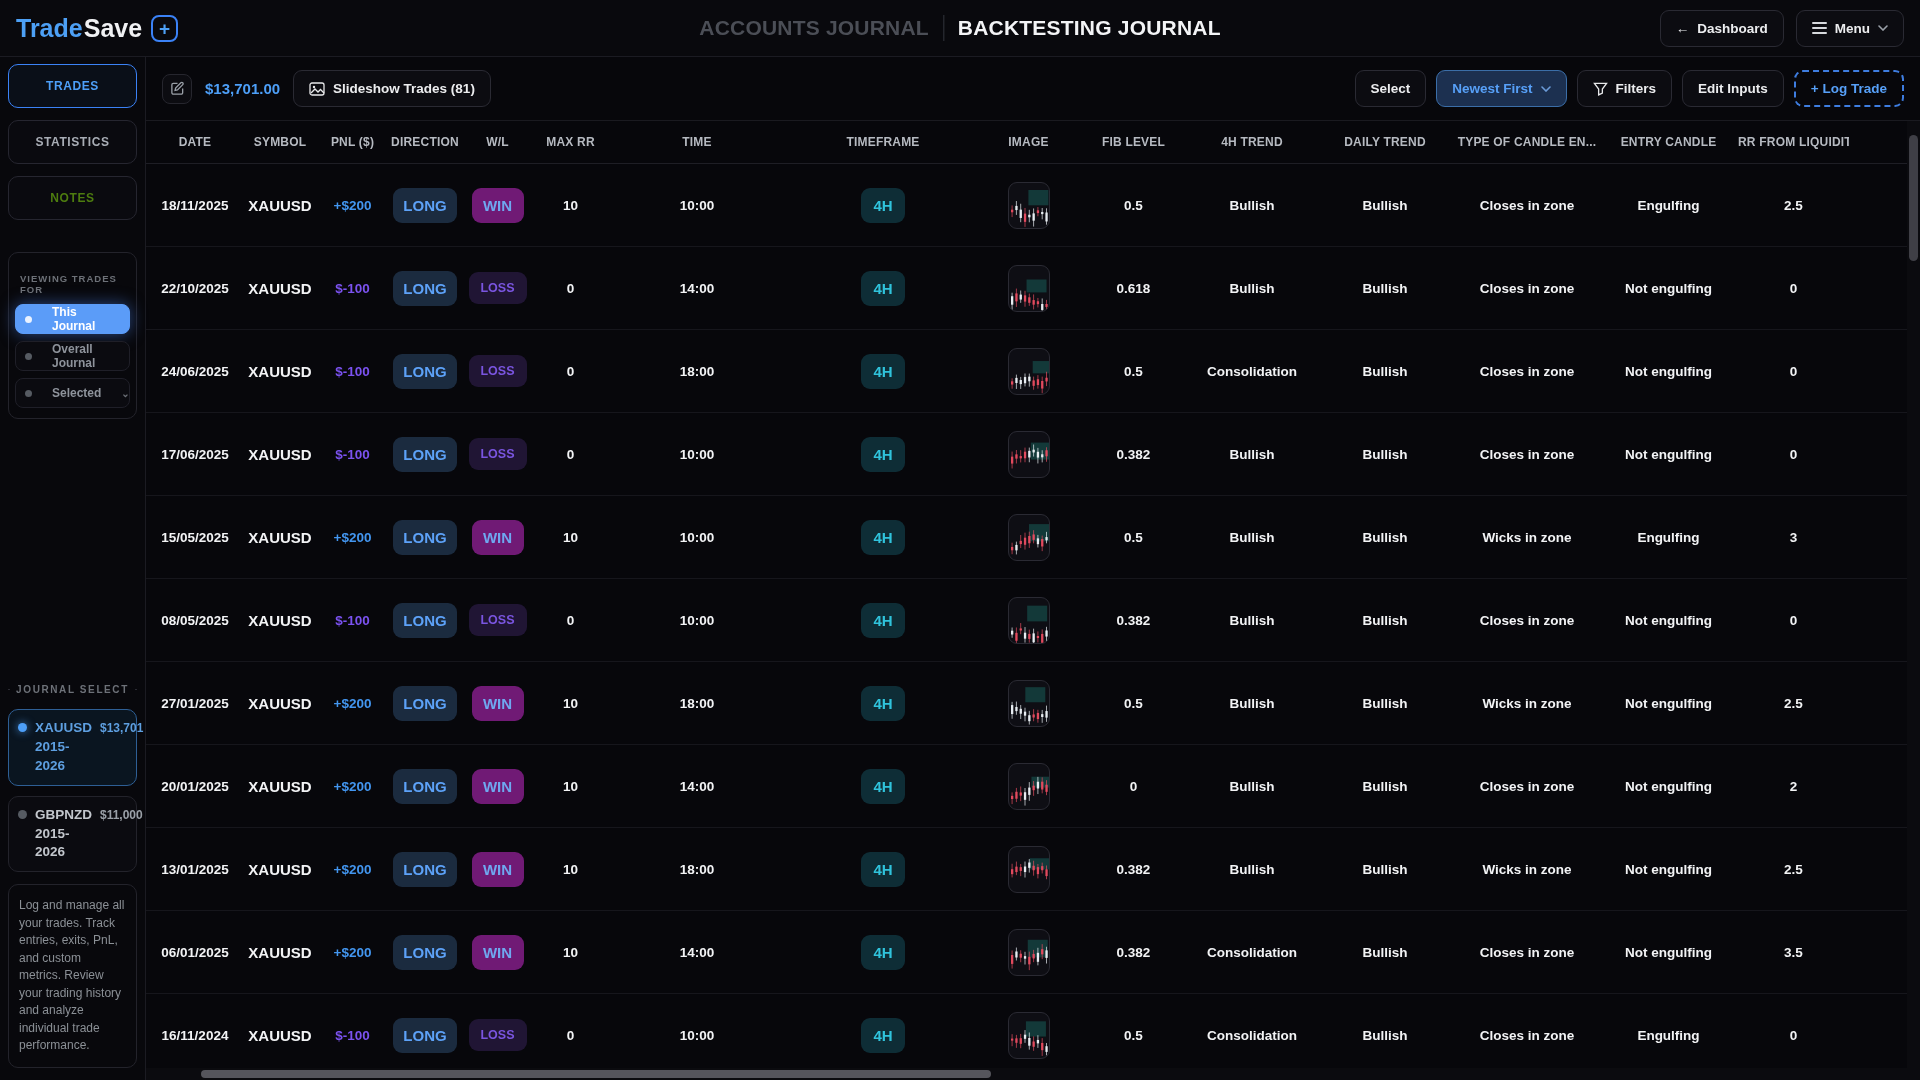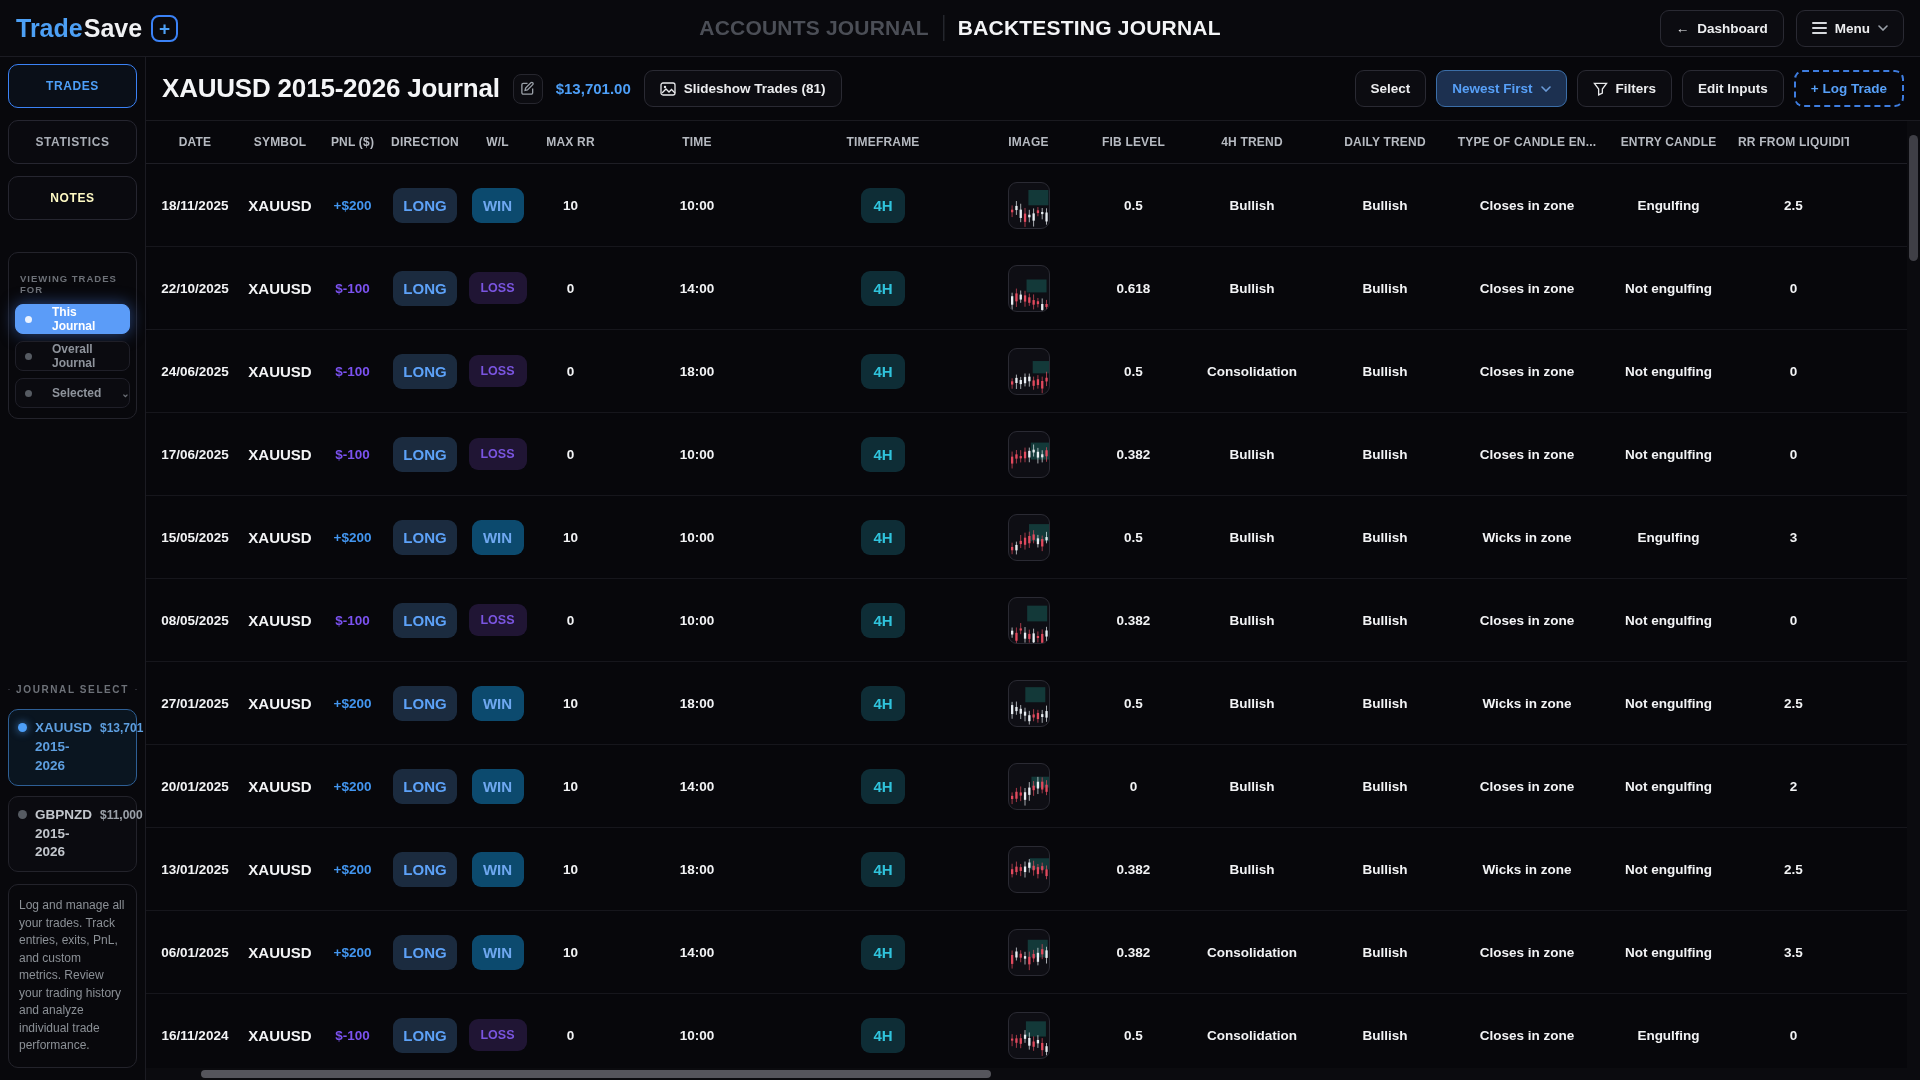--- a/index.html
+++ b/index.html
@@ -31,21 +31,21 @@
   
   .shell { display:flex; height:1023px; }
   .sidebar { width:146px; border-right:1px solid #1b1b22; padding:7px 8px 12px 8px;
     display:flex; flex-direction:column; background:#08080c; }
   .main { flex:1; display:flex; flex-direction:column; min-width:0; }
 
   
   .side-tab { border:1px solid #262630; border-radius:10px; height:44px; display:flex;
     align-items:center; justify-content:center; font-size:12px; font-weight:bold;
     letter-spacing:0.6px; color:#a8adb5; margin-bottom:12px; background:#0a0a0f; cursor:pointer; }
-  .side-tab.t2 { color:#fef9c3; }
+  .side-tab.t2 { color:#4d7c0f; }
   .side-tab.active { border-color:#3b82f6; color:#4d9ff8; background:#0a0f18; }
   .viewing-panel { border:1px solid #23232b; border-radius:10px; padding:9px 6px 3px 6px; margin-top:20px; }
   .viewing-label { font-size:9.5px; color:#6d7178; letter-spacing:1px; font-weight:bold;
     margin:11px 0 9px 5px; }
   .viewing-opt { height:30px; border-radius:8px; display:flex; align-items:center; gap:20px;
     padding:0 9px; font-size:12px; font-weight:bold; color:#8e939b; border:1px solid #1f1f28;
     background:#0b0b10; margin-bottom:7px; cursor:pointer; }
   .viewing-opt.active { background:#5b9cf8; border-color:#5b9cf8; color:#fff;
     box-shadow:0 0 16px rgba(80,140,250,.5); }
   .vdot { width:7px; height:7px; border-radius:50%; background:#565b62; flex:none; }
@@ -86,21 +86,21 @@
   .thead { height:43px; align-items:center; border-bottom:1px solid #1e1e25; }
   .th { text-align:center; font-size:12px; font-weight:bold; color:#b6bac1;
     letter-spacing:0.2px; white-space:nowrap; overflow:hidden; }
   .tbody { }
   .trow { height:83px; align-items:center; border-bottom:1px solid #16161c; cursor:pointer; }
   .td { text-align:center; font-size:13.5px; font-weight:bold; color:#f2f3f5; white-space:nowrap; }
   .td.symbol { font-size:15px; }
   .pnl-win { color:#4396f0; } .pnl-loss { color:#7b52f0; }
   .badge { display:inline-block; padding:9px 0; border-radius:9px; font-size:15px; font-weight:bold; }
   .badge.long { background:#1b2b3f; color:#5da2f8; width:64px; }
-  .badge.win  { background:#0c4a6e; color:#6fa8f0; width:52px; }
+  .badge.win  { background:#701a75; color:#6fa8f0; width:52px; }
   .badge.loss { background:#201534; color:#7a55e0; width:58px; font-size:12.5px; }
   .badge.tf   { background:#0e2d36; color:#30c3dc; width:44px; }
   .thumb { width:42px; height:47px; border-radius:9px; border:1px solid #2a2a33;
     background:#0e0e14; display:inline-block; overflow:hidden; vertical-align:middle; }
   .thumb svg { display:block; }
 
   
   .vscroll { position:absolute; top:0; right:0; bottom:0; width:13px; background:#0b0b0f; }
   .vthumb { position:absolute; top:14px; right:2px; width:9px; height:126px;
     background:#3f3f46; border-radius:5px; }
@@ -189,21 +189,20 @@
             <div>2015-2026</div>
           </div>
           <span class="jamount">$11,000</span>
         </div>
       </div>
     <div class="side-desc">Log and manage all your trades. Track entries, exits, PnL, and custom metrics. Review your trading history and analyze individual trade performance.</div>
   </div>
 
   <div class="main">
     <div class="toolbar">
-      <span class="page-title">XAUUSD 2015-2026 Journal</span>
       <span class="icon-btn">
         <svg width="15" height="15" viewBox="0 0 16 16" fill="none" stroke="#9aa0a8" stroke-width="1.4">
           <path d="M8 2.5H3.5A1.5 1.5 0 0 0 2 4v8.5A1.5 1.5 0 0 0 3.5 14H12a1.5 1.5 0 0 0 1.5-1.5V8"></path>
           <path d="M11.6 1.9a1.4 1.4 0 0 1 2 2L8 9.5l-2.6.6.6-2.6z"></path>
         </svg>
       </span>
       <span class="balance">$13,701.00</span>
       <button class="btn">
         <svg width="16" height="14" viewBox="0 0 16 14" fill="none" stroke="#e8e9eb" stroke-width="1.3">
           <rect x="1" y="1" width="14" height="12" rx="2"></rect>

